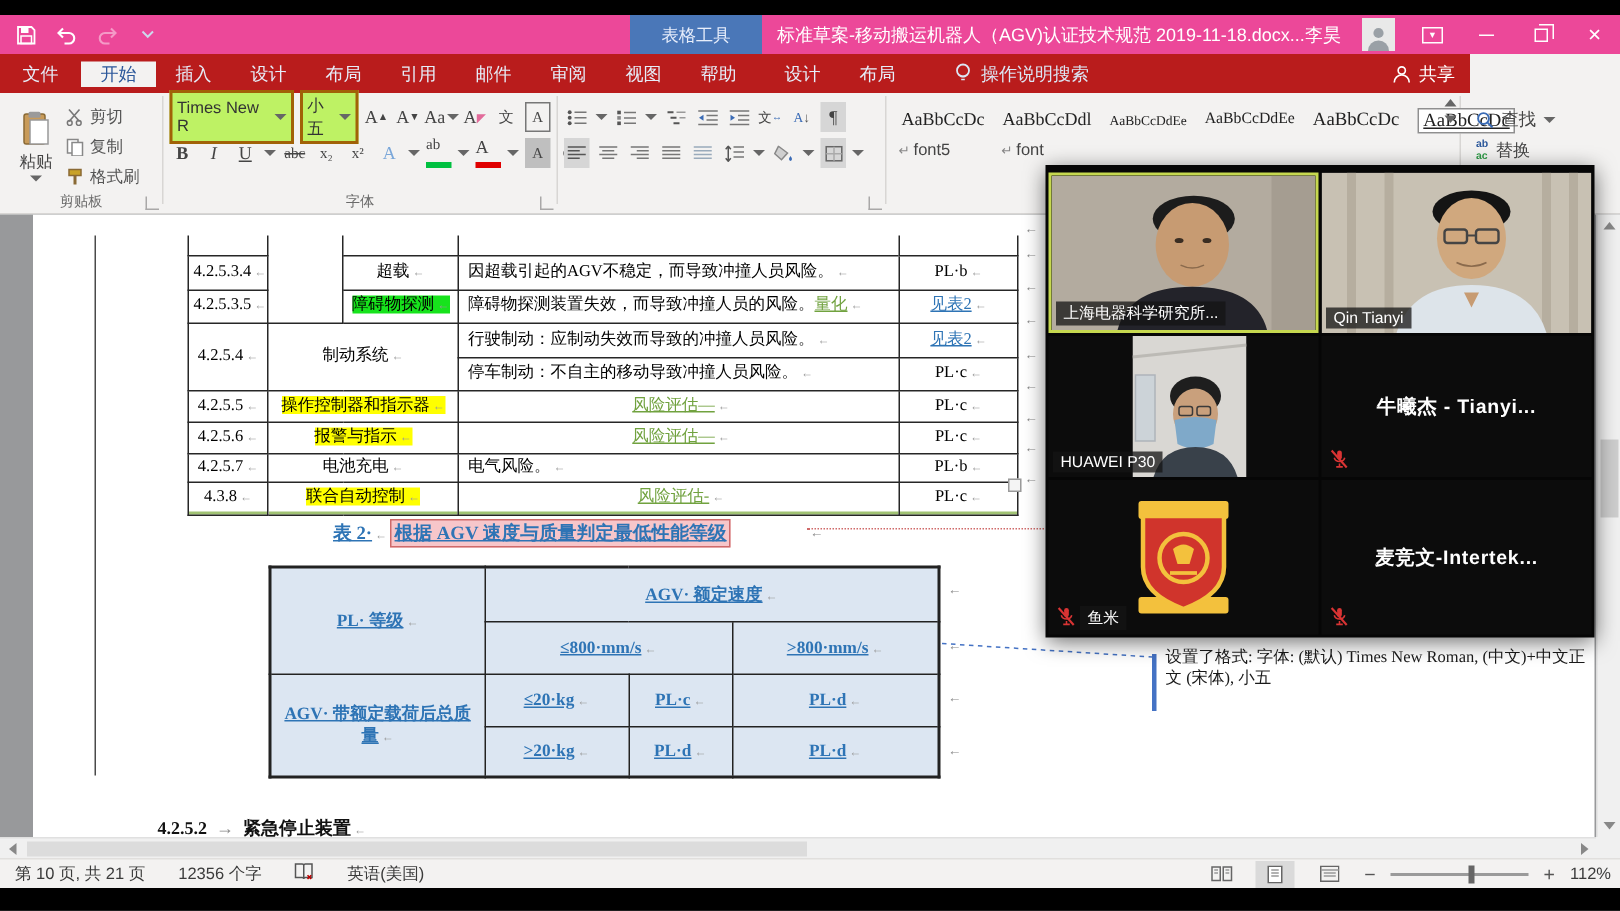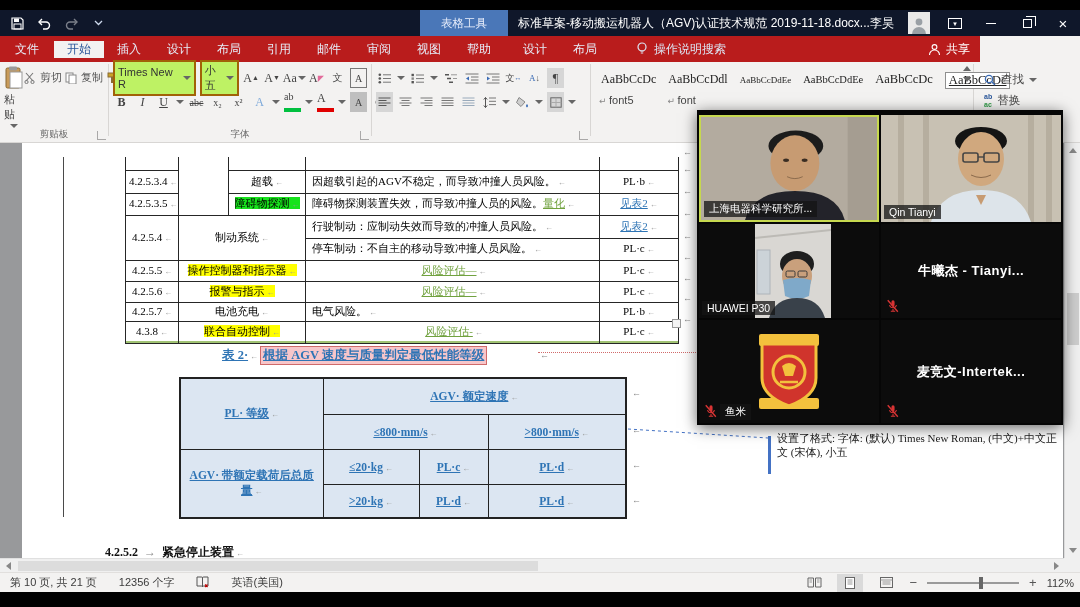--- a/index.html
+++ b/index.html
@@ -1,21 +1,21 @@
 <!DOCTYPE html>
 <html><head>
 <meta charset="utf-8">
 <style>
   *{box-sizing:border-box;margin:0;padding:0}
   html,body{width:1080px;height:607px;overflow:hidden;background:#000;font-family:"Liberation Sans","DejaVu Sans",sans-serif}
   .screen{position:absolute;left:0;top:0;width:1080px;height:607px;background:#000}
   .app{position:absolute;left:0;top:10px;width:1080px;height:582px;background:#f3f2f1}
 
   
-  .titlebar{position:absolute;left:0;top:0;width:1080px;height:26px;background:#0f172a;color:#fff}
+  .titlebar{position:absolute;left:0;top:0;width:1080px;height:26px;background:#ec4899;color:#fff}
   .qat{position:absolute;left:8px;top:0;height:26px;display:flex;align-items:center;gap:9px}
   .qbtn{display:flex;align-items:center;justify-content:center;width:18px;height:18px}
   .tools-block{position:absolute;left:420px;top:0;width:88px;height:26px;background:#4a77b8;display:flex;align-items:center;justify-content:center;font-size:11.5px;color:#e8eefb}
   .doc-title{position:absolute;left:518px;top:0;height:26px;display:flex;align-items:center;font-size:12px;color:#fff;white-space:nowrap}
   .tb-right{position:absolute;right:6px;top:0;height:26px;display:flex;align-items:center;gap:14px}
   .user-name{font-size:12px}
   .avatar{width:22px;height:22px;background:#e9e9e9;display:flex;align-items:end;justify-content:center;overflow:hidden}
   .winbtn{width:22px;height:20px;display:flex;align-items:center;justify-content:center;color:#fff}
   .min-glyph{width:10px;border-bottom:1.5px solid #fff}
   .rest-glyph{width:9px;height:9px;border:1.2px solid #fff;position:relative;background:transparent}
@@ -32,21 +32,21 @@
   .search-box{display:flex;align-items:center;gap:6px;margin-left:26px;color:#dce6f4}
   .share{position:absolute;right:10px;top:0;height:26px;display:flex;align-items:center;gap:5px;color:#fff}
 
   
   .ribbon{position:absolute;left:0;top:52px;width:1080px;height:81px;background:#f3f2f1;border-bottom:1px solid #d8d6d4;display:flex}
   .rgroup{position:relative;height:100%;padding:4px 4px 14px 4px}
   .rgroup .glabel{position:absolute;bottom:1px;left:0;width:100%;text-align:center;font-size:9.5px;color:#6a6a6a}
   .gsep{width:1px;height:72px;margin-top:2px;background:#d8d6d4}
   .launcher{position:absolute;right:2px;bottom:2px;width:9px;height:9px;border-left:1px solid #8a8a8a;border-bottom:1px solid #8a8a8a;opacity:.7}
   .paste-big{width:40px;height:62px;display:flex;flex-direction:column;align-items:center;justify-content:center;gap:2px;font-size:11px;color:#444}
-  .clip-col{display:flex;flex-direction:row;justify-content:flex-start;gap:3px;padding-top:3px}
+  .clip-col{display:flex;flex-direction:column;justify-content:flex-start;gap:3px;padding-top:3px}
   .small-cmd{display:flex;align-items:center;gap:4px;font-size:11px;color:#555;height:17px;white-space:nowrap}
   .frow{display:flex;align-items:center;gap:4px;height:24px}
   .combo{display:flex;align-items:center;justify-content:space-between;border:2px solid #a16207;background:#bef264;height:36px;padding:0 3px;font-size:11px;color:#333}
   .car{width:0;height:0;border-left:4px solid transparent;border-right:4px solid transparent;border-top:4px solid #666}
   .ficon{display:flex;align-items:center;justify-content:center;min-width:17px;height:20px;font-size:12px;color:#444;font-family:"Liberation Serif",serif}
   .ib{font-weight:bold}.ii{font-style:italic;font-family:"Liberation Serif",serif}.iu{text-decoration:underline}
   .bar-under{display:inline-block;line-height:1}
   .hl-ab{border-bottom:4px solid #00c040}
   .fc-a{border-bottom:4px solid #e00000}
   .shade-a{background:#bfbfbf;padding:0 2px}

